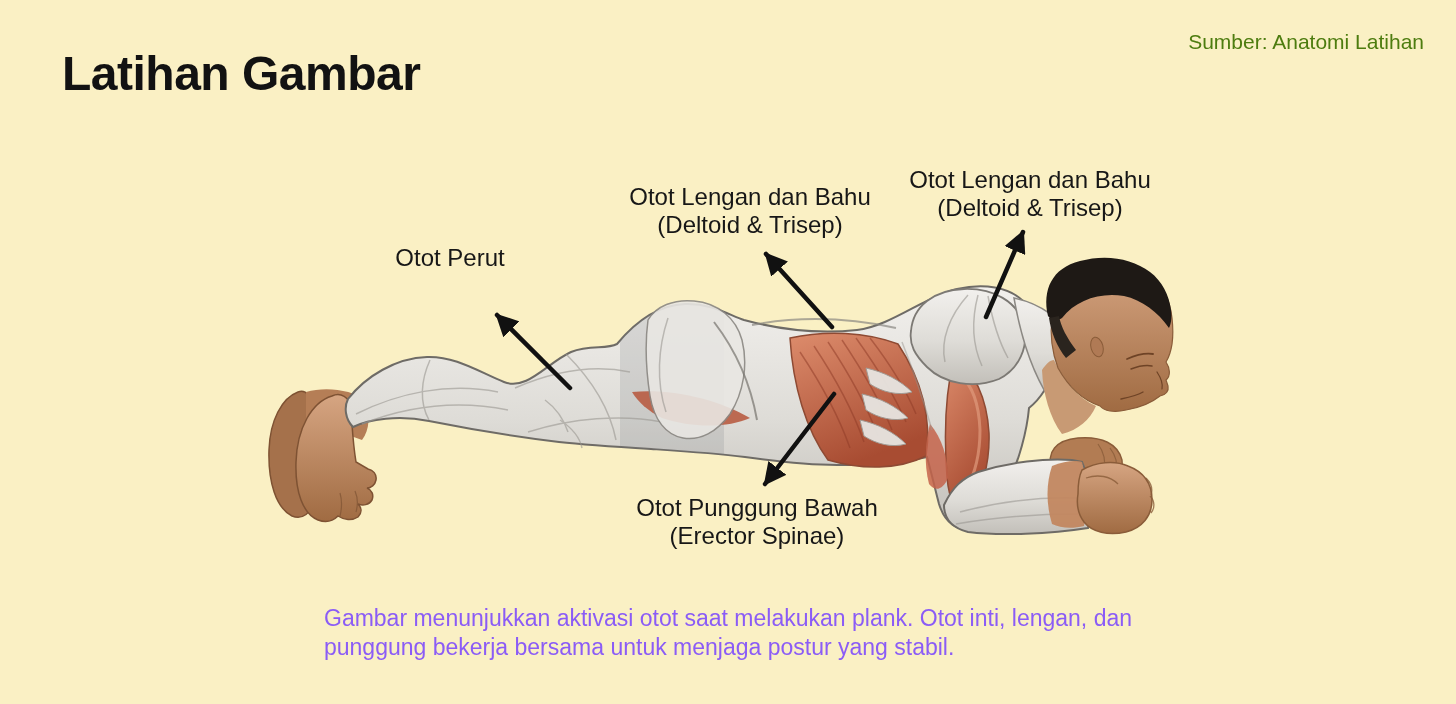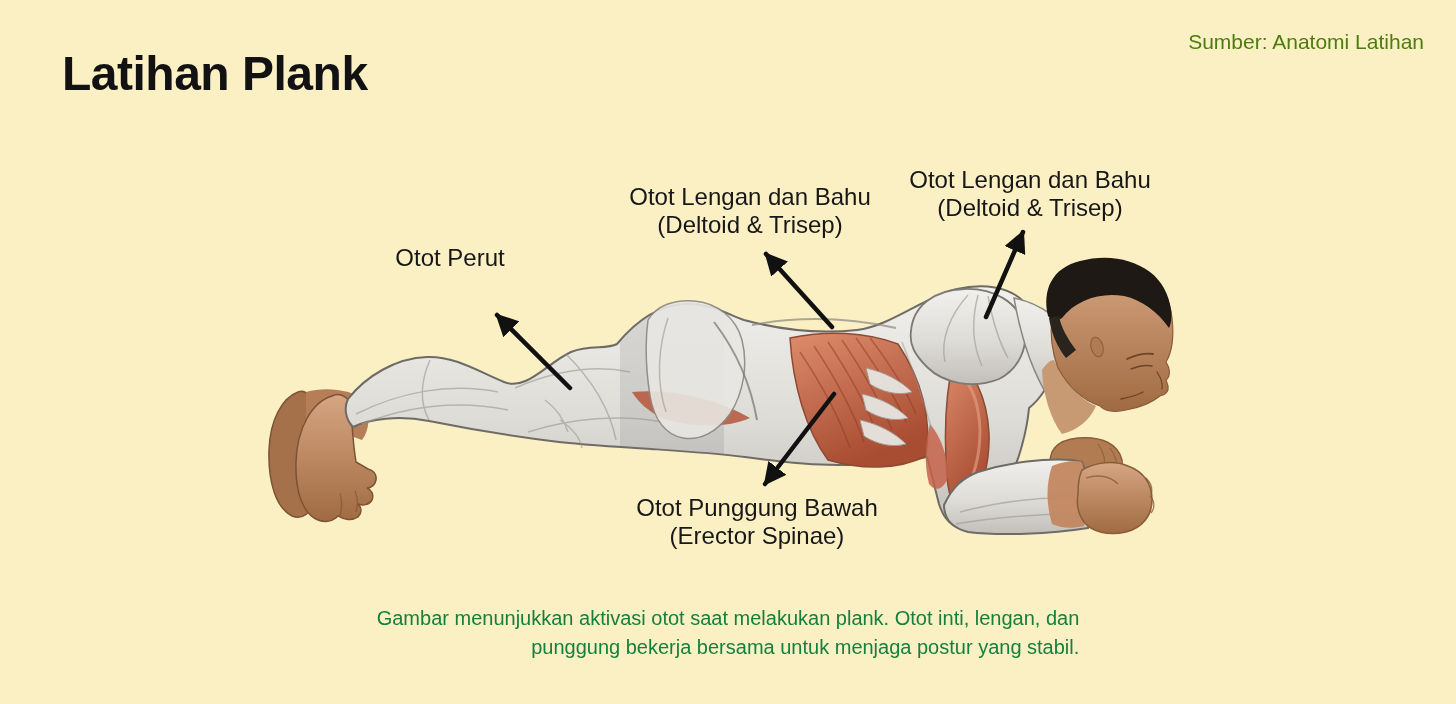--- a/index.html
+++ b/index.html
@@ -21,21 +21,21 @@
     position:absolute;right:32px;top:30px;
     font-size:21px;color:#4d7c0f;
   }
   .muscle-label{
     position:absolute;transform:translateX(-50%);
     text-align:center;font-size:24px;line-height:28px;
     color:#171717;white-space:nowrap;
   }
   .caption{
     position:absolute;left:50%;top:604px;transform:translateX(-50%);
-    text-align:right;font-size:20px;line-height:29px;color:#15803d;
+    text-align:left;font-size:23px;line-height:29px;color:#8b5cf6;
     white-space:nowrap;
   }
 </style>
 </head>
 <body>
 
 <div class="canvas">
 
   <svg class="figure-svg" viewBox="0 0 1456 704" xmlns="http://www.w3.org/2000/svg">
     <defs>
@@ -156,21 +156,21 @@
     </g>
 
     <g stroke="#111111" stroke-width="4.5" stroke-linecap="round">
       <line x1="570" y1="388" x2="497" y2="315" marker-end="url(#arrowHead)"></line>
       <line x1="832" y1="327" x2="766" y2="254" marker-end="url(#arrowHead)"></line>
       <line x1="986" y1="317" x2="1023" y2="232" marker-end="url(#arrowHead)"></line>
       <line x1="834" y1="394" x2="765" y2="484" marker-end="url(#arrowHead)"></line>
     </g>
   </svg>
 
-  <h1 class="page-title">Latihan Plank</h1>
+  <h1 class="page-title">Latihan Gambar</h1>
 
   <div class="source-credit">Sumber: Anatomi Latihan</div>
 
   <div class="muscle-label" style="left:450px;top:244px;">
     <div>Otot Perut</div>
   </div>
 
   <div class="muscle-label" style="left:750px;top:183px;">
     <div>Otot Lengan dan Bahu</div>
     <div>(Deltoid &amp; Trisep)</div>

